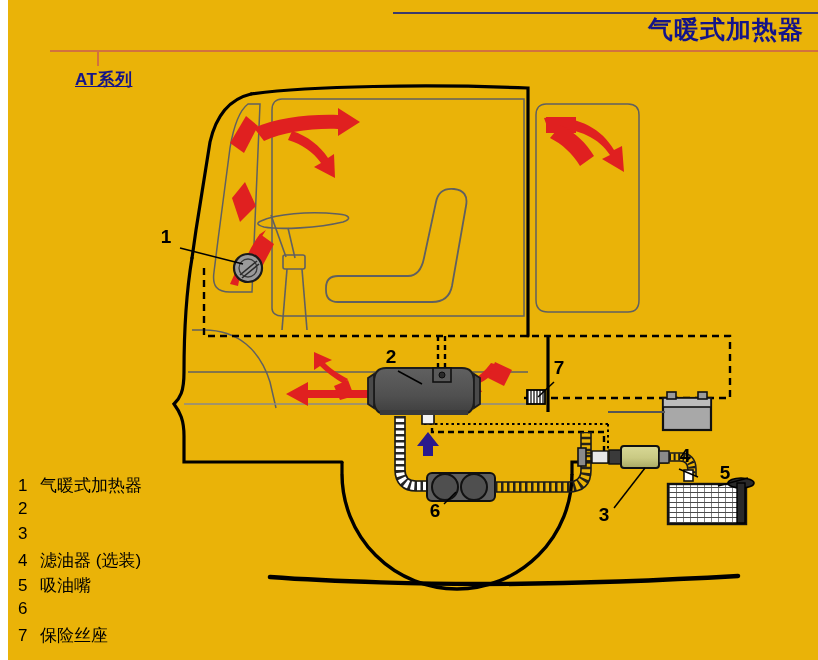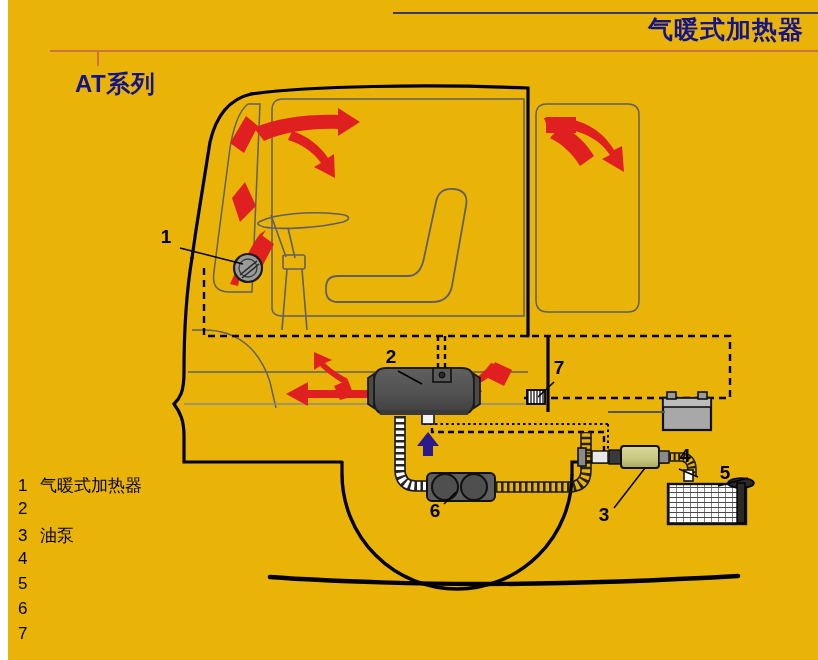--- a/index.html
+++ b/index.html
@@ -51,25 +51,26 @@
     font-size: 25px;
     font-weight: bold;
     color: #141489;
     letter-spacing: 1px;
     white-space: nowrap;
   }
   .title-series {
     position: absolute;
     left: 67px;
     top: 68px;
-    font-size: 24px;
+    font-size: 17px;
     font-weight: bold;
     color: #141489;
     letter-spacing: 0.5px;
     white-space: nowrap;
+    text-decoration: underline;
   }
   
   .legend {
     position: absolute;
     left: 10px;
     top: 474px;
     width: 230px;
   }
   .legend-row {
     display: flex;
@@ -361,29 +362,31 @@
   <div class="legend">
     <div class="legend-row">
       <span class="legend-num">1</span>
       <span class="legend-label">气暖式加热器</span>
     </div>
     <div class="legend-row">
       <span class="legend-num">2</span>
     </div>
     <div class="legend-row">
       <span class="legend-num">3</span>
-      <span class="legend-label">油泵</span>
     </div>
     <div class="legend-row">
       <span class="legend-num">4</span>
+      <span class="legend-label">滤油器 (选装)</span>
     </div>
     <div class="legend-row">
       <span class="legend-num">5</span>
+      <span class="legend-label">吸油嘴</span>
     </div>
     <div class="legend-row">
       <span class="legend-num">6</span>
     </div>
     <div class="legend-row">
       <span class="legend-num">7</span>
+      <span class="legend-label">保险丝座</span>
     </div>
   </div>
 
 </div>
 
 </body></html>

